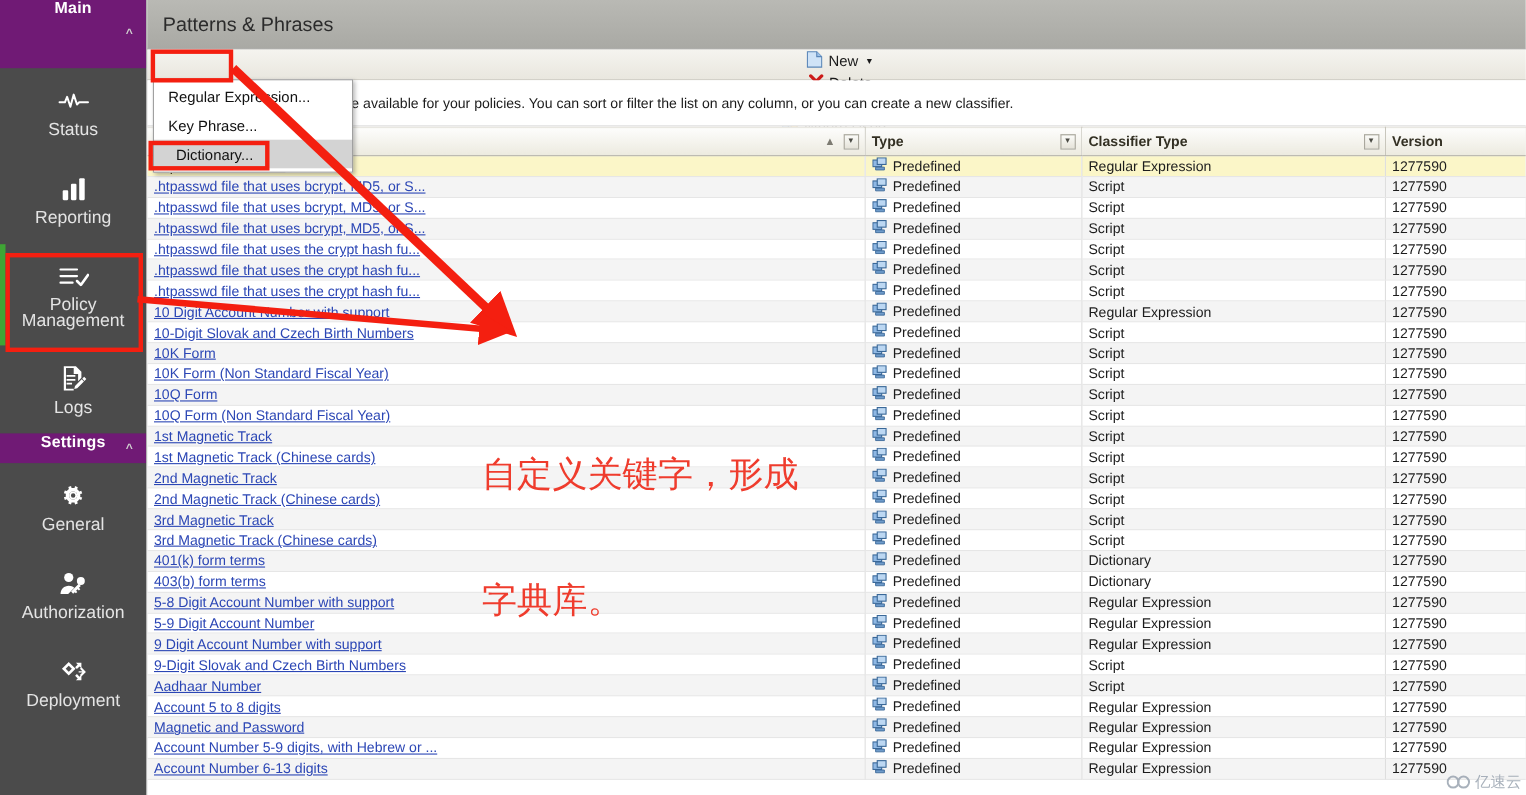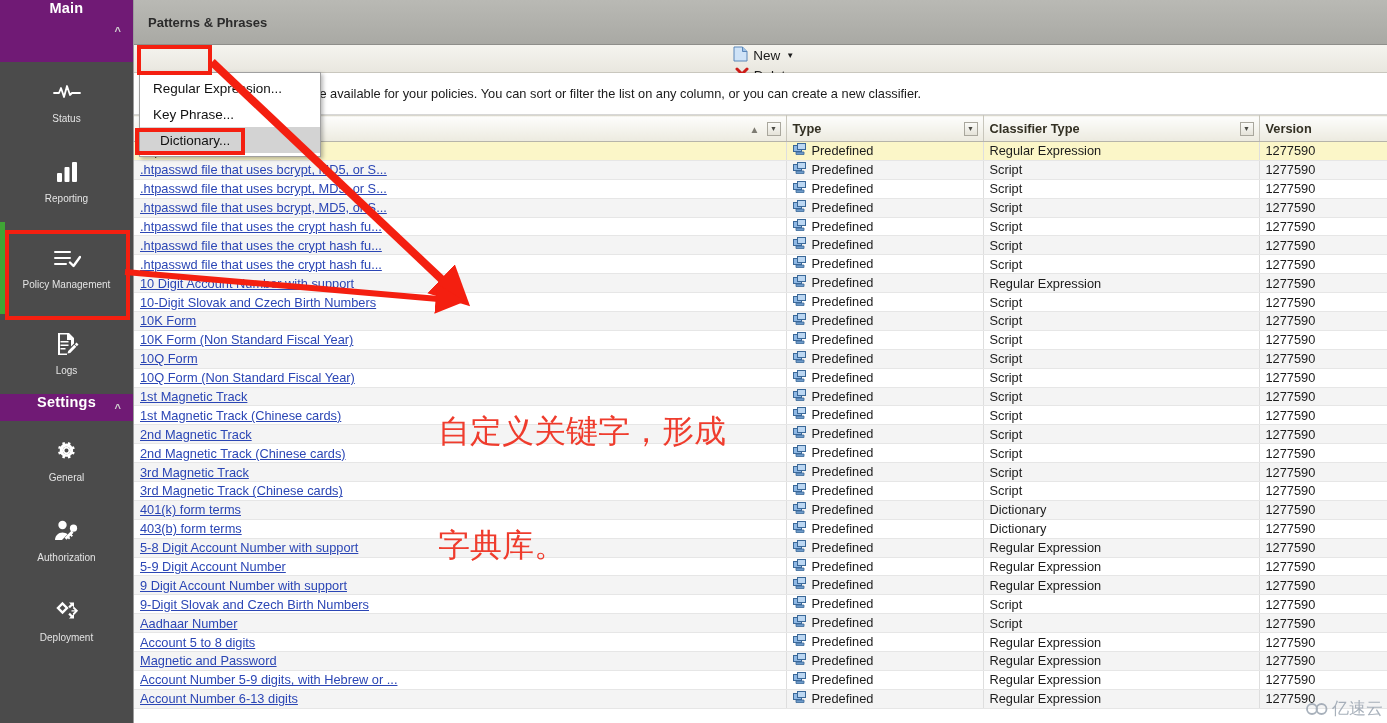--- a/index.html
+++ b/index.html
@@ -55,21 +55,21 @@
     position: relative;
     cursor: pointer;
   }
   .sidebar-item .ico {
     width: 28px; height: 26px;
     display: flex; align-items: center; justify-content: center;
     color: #ffffff;
   }
   .sidebar-item .ico svg { display:block; }
   .sidebar-item .lbl {
-    font-size: 10px;
+    font-size: 16px;
     color: #e4e4e4;
     text-align: center;
     line-height: 14px;
     max-width: 120px;
   }
   .sidebar-item.active-strip::before {
     content: "";
     position: absolute;
     left: 0; top: 0; bottom: 0;
     width: 5px;
@@ -86,22 +86,22 @@
     display: flex;
     flex-direction: column;
     border-left: 1px solid #9c9c9c;
   }
   .panel-title {
     height: 45px;
     background: linear-gradient(to bottom, #b9b9b4 0%, #a9a9a4 100%);
     display: flex;
     align-items: center;
     padding-left: 14px;
-    font-weight: bold;
-    font-size: 13px;
+    font-weight: normal;
+    font-size: 18px;
     color: #2b2b2b;
     border-bottom: 1px solid #8e8e8a;
   }
   .toolbar {
     height: 28px;
     background: linear-gradient(to bottom, #f5f4ef 0%, #e9e7df 100%);
     display: flex;
     align-items: center;
     padding-left: 10px;
     border-bottom: 1px solid #c9c7be;
@@ -256,21 +256,21 @@
     pointer-events: none;
   }
   .wm {
     position: absolute;
     right: 4px; bottom: 3px;
     z-index: 70;
     display: flex;
     align-items: center;
     gap: 4px;
     color: #9aa4b0;
-    font-size: 17px;
+    font-size: 14px;
     font-family: "DejaVu Sans", sans-serif;
     opacity: .85;
   }
 </style>
 </head>
 <body>
 
 <div id="app">
 
   <nav class="sidebar">

